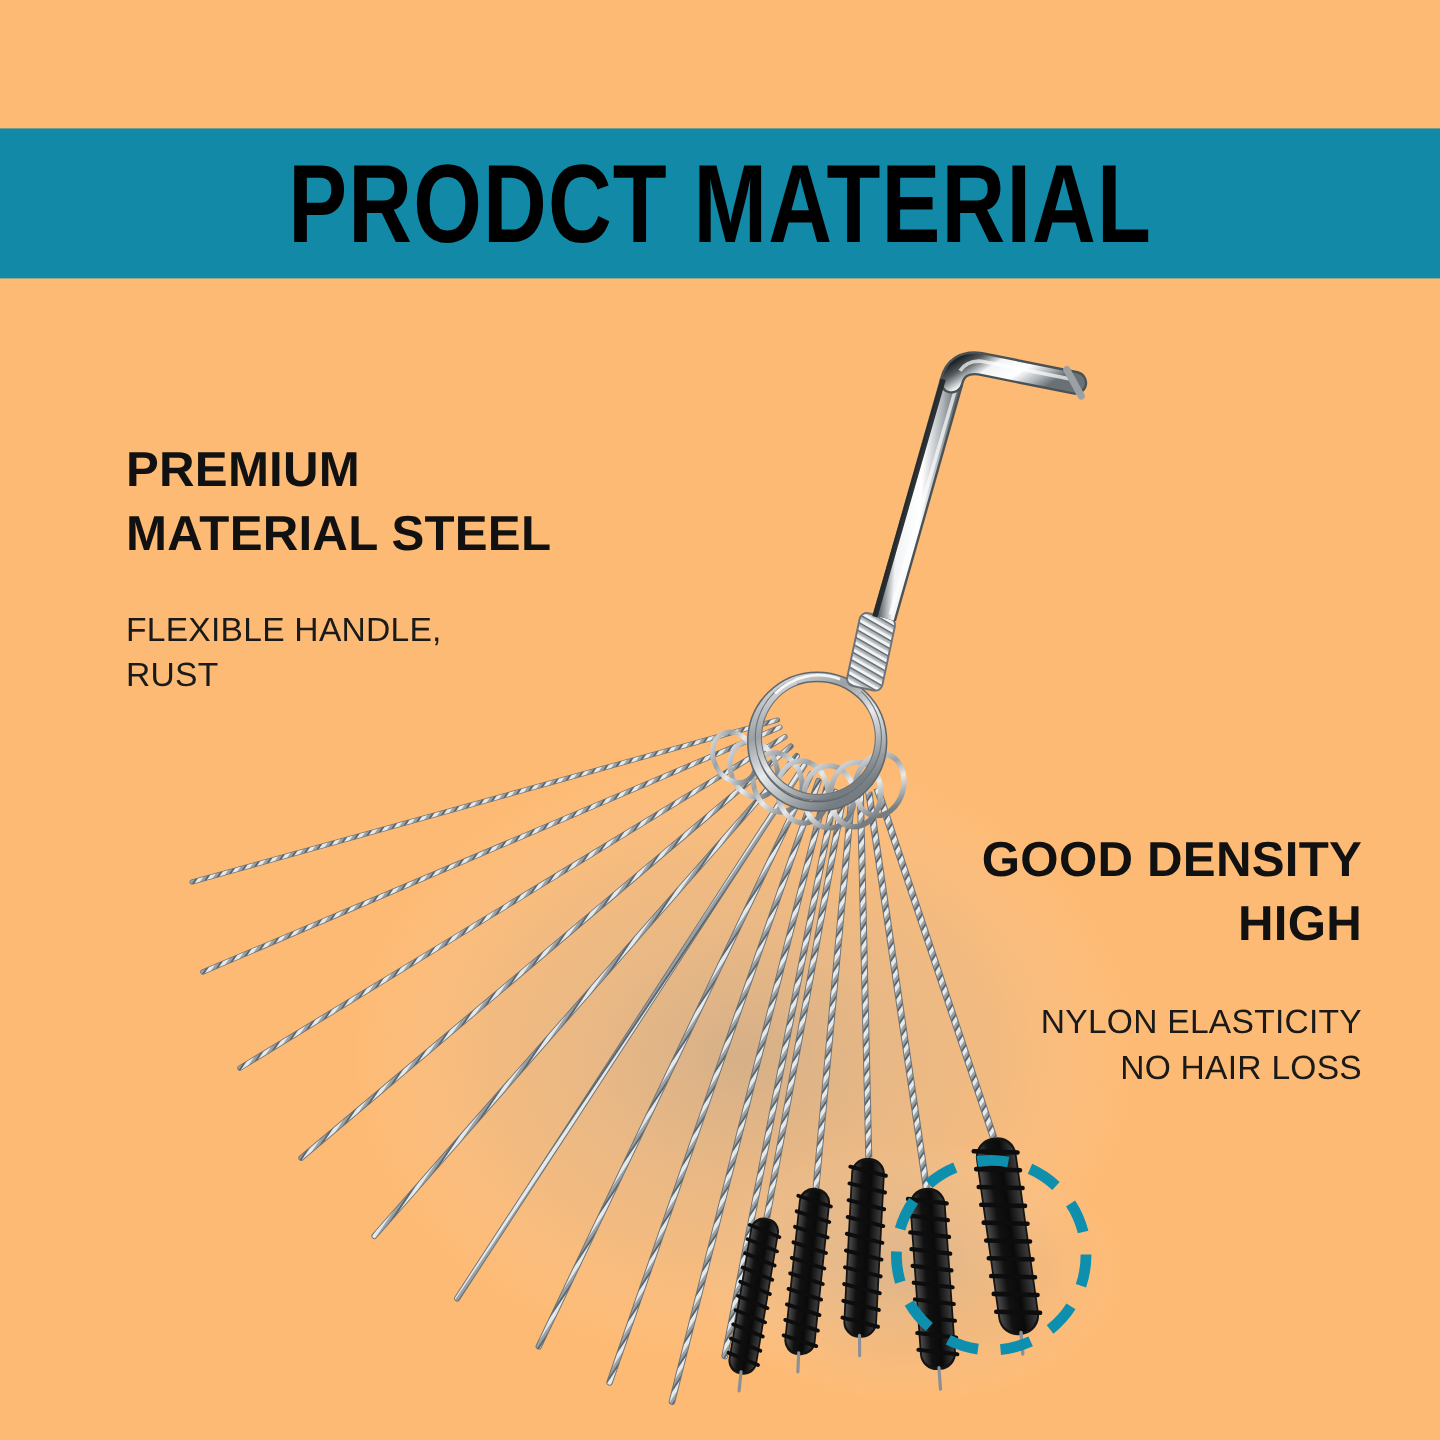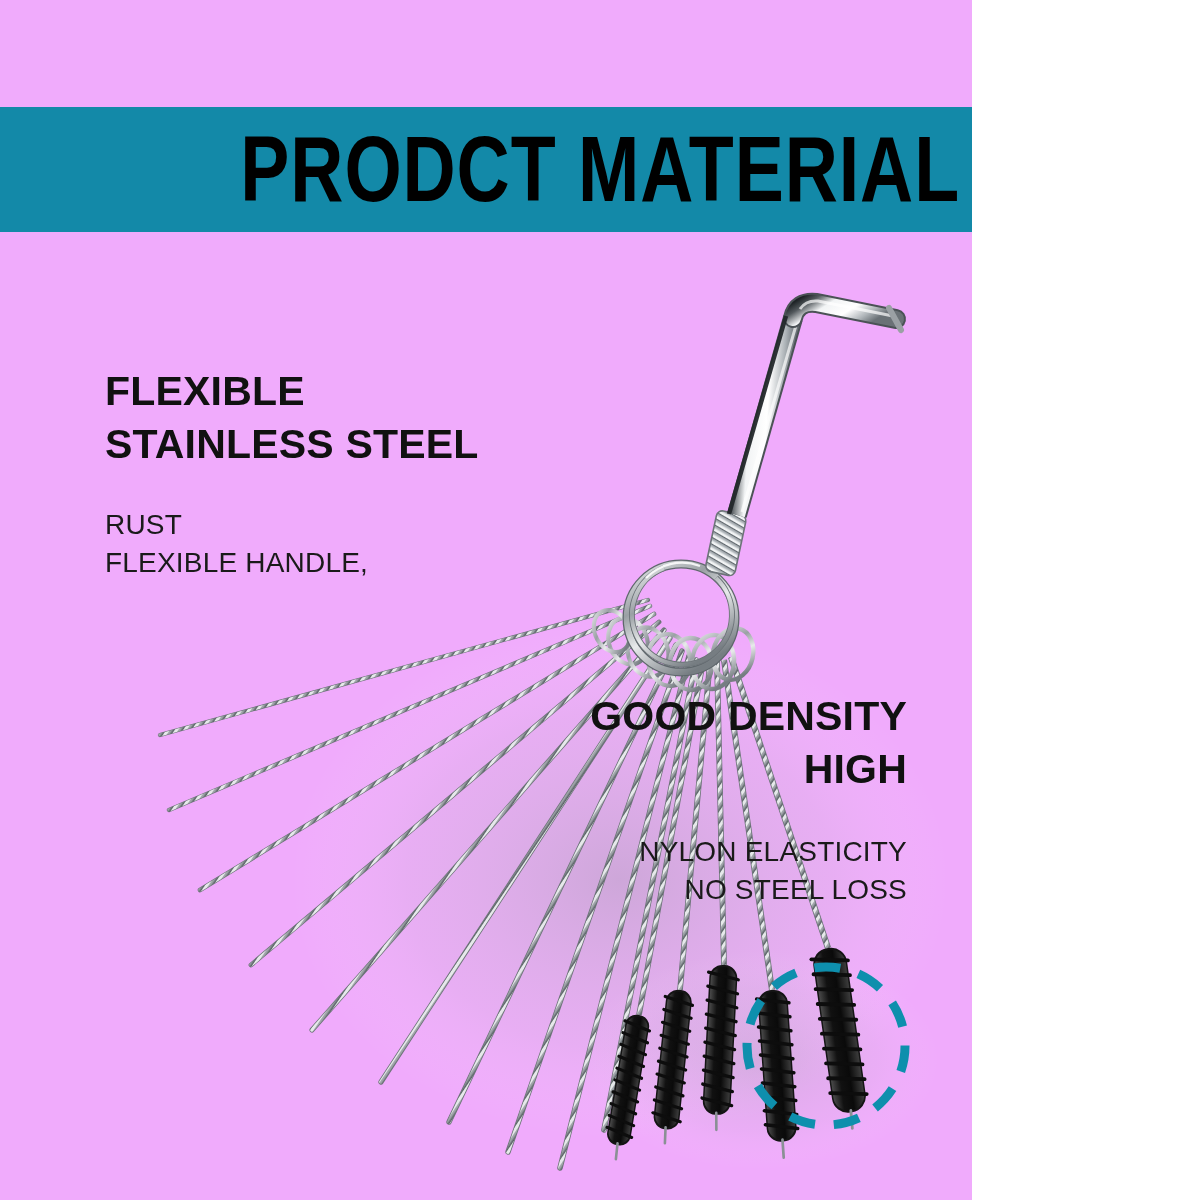--- a/index.html
+++ b/index.html
@@ -10,23 +10,23 @@
     width: 1200px;
     height: 1200px;
     background: #ffffff;
     font-family: "Liberation Sans", sans-serif;
     overflow: hidden;
     position: relative;
   }
 
   #stage {
     position: relative;
-    width: 972px;
+    width: 1200px;
     height: 1200px;
-    background: #f0abfc;
+    background: #fdba74;
     overflow: hidden;
   }
 
   
   #banner {
     position: absolute;
     left: 0;
     top: 107px;
     width: 1200px;
     height: 125px;
@@ -349,30 +349,30 @@
     </g>
 
     <circle cx="826" cy="1046" r="79" fill="none" stroke="#0e8fad" stroke-width="9" stroke-linecap="butt" stroke-dasharray="26 19"></circle>
   </svg>
 
   <div id="banner">
     <div id="banner-title">PRODCT MATERIAL</div>
   </div>
 
   <div id="left-block" class="txt-block">
-    <div class="heading">FLEXIBLE</div>
-    <div class="heading">STAINLESS STEEL</div>
+    <div class="heading">PREMIUM</div>
+    <div class="heading">MATERIAL STEEL</div>
     <div id="left-body">
+      <div class="body-text">FLEXIBLE HANDLE,</div>
       <div class="body-text">RUST</div>
-      <div class="body-text">FLEXIBLE HANDLE,</div>
     </div>
   </div>
 
   <div id="right-block" class="txt-block">
     <div class="heading">GOOD DENSITY</div>
     <div class="heading">HIGH</div>
     <div id="right-body">
       <div class="body-text">NYLON ELASTICITY</div>
-      <div class="body-text">NO STEEL LOSS</div>
+      <div class="body-text">NO HAIR LOSS</div>
     </div>
   </div>
 
 </div>
 
 </body></html>

